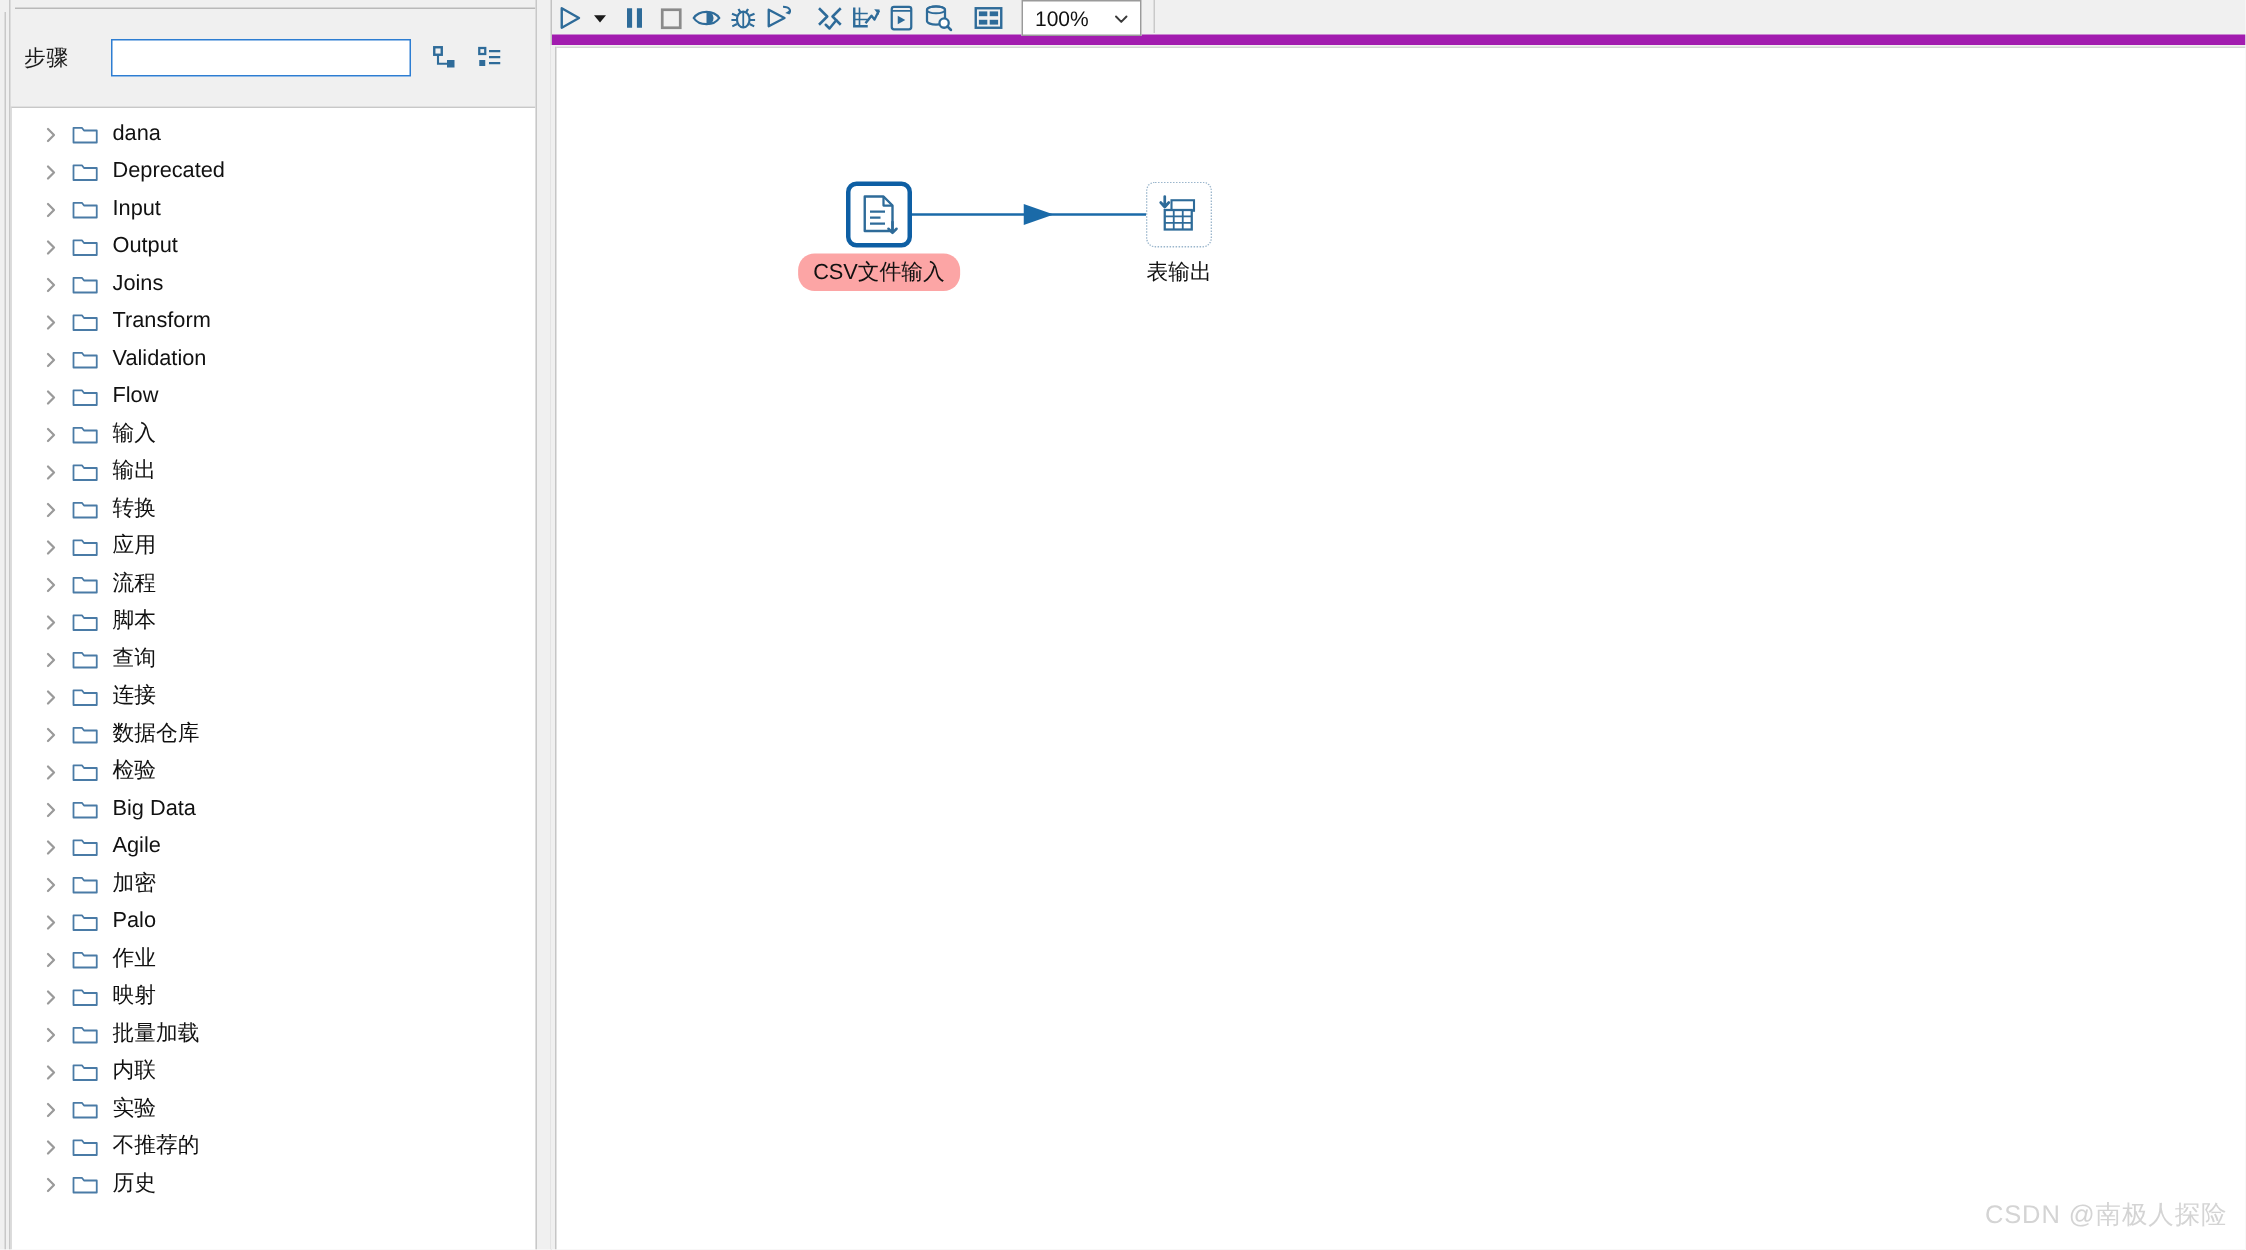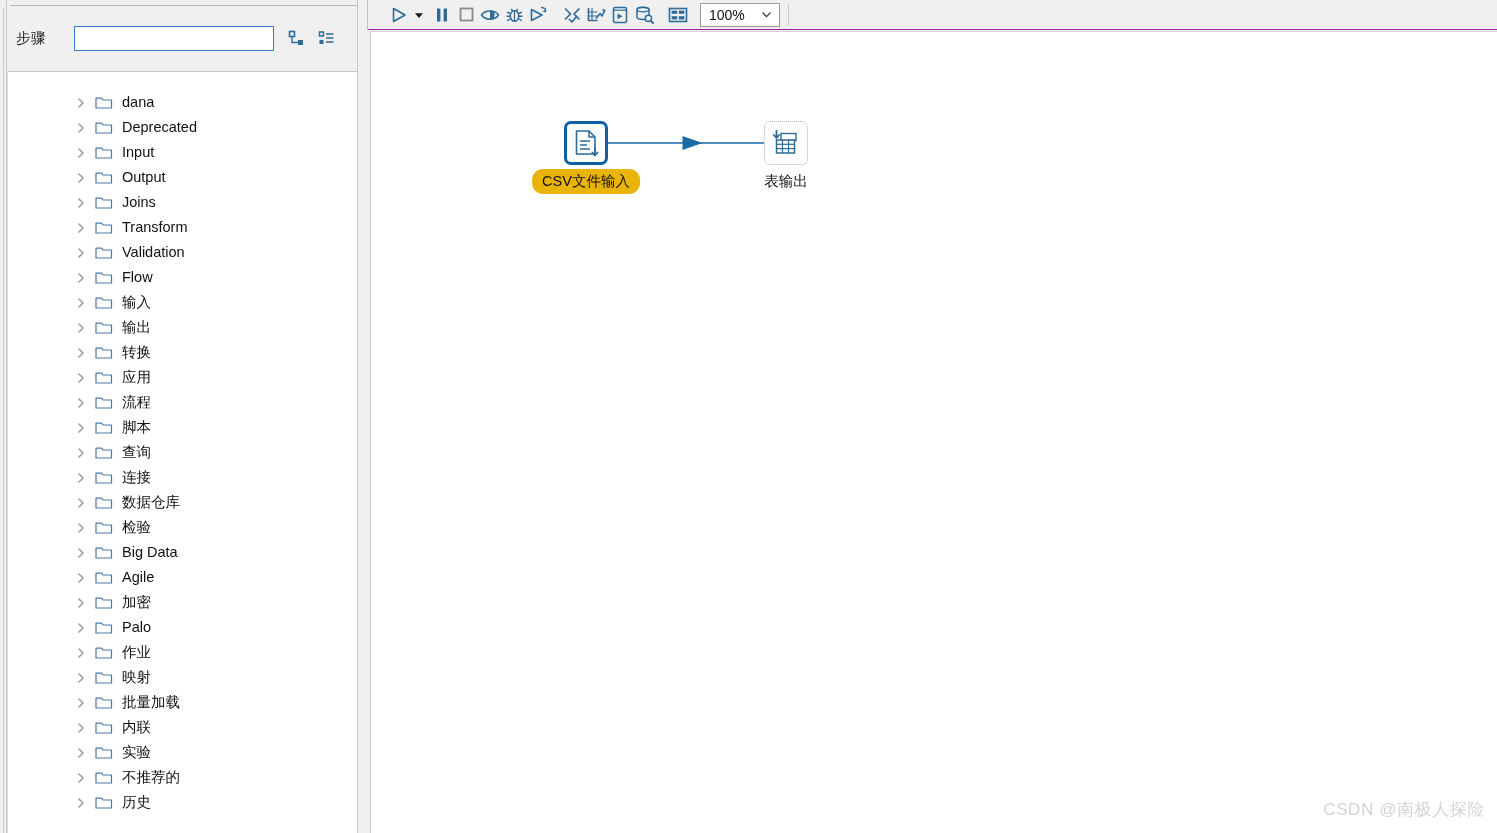--- a/index.html
+++ b/index.html
@@ -90,22 +90,21 @@
     margin-right: 8px;
     border-top: 1px solid #c8c8c8;
     border-left: 1px solid #dcdcdc;
     position: relative;
     overflow: hidden;
   }
   .tree {
     position: absolute;
     inset: 0;
     overflow: hidden;
-    padding-top: 18px;
-    margin-left: 47px;
+    padding-top: 5px;
   }
   .tree-item {
     height: 25px;
     display: flex;
     align-items: center;
     padding-left: 18px;
     cursor: default;
     user-select: none;
   }
   .chev {
@@ -154,24 +153,24 @@
     position: absolute;
     left: 0; top: 0; bottom: 0;
     width: 3px;
     background: #f0f0f0;
     border-right: 1px solid #c2c2c2;
   }
   .toolbar {
     height: 30px;
     background: #f0f0f0;
     display: flex;
-    align-items: center;
-    padding-left: 20px;
+    align-items: flex-start;
+    padding-left: 1px;
     flex: none;
-    border-bottom: 1px solid #a21caf;
+    border-bottom: 7px solid #a21caf;
   }
   .tb-btn {
     width: 24px; height: 24px;
     display: flex; align-items: center; justify-content: center;
     cursor: pointer;
     border: 1px solid transparent;
   }
   .tb-btn svg { display:block; }
   .tb-caret {
     width: 15px; height: 24px;
@@ -240,21 +239,21 @@
     top: 48px;
     left: 50%;
     transform: translateX(-50%);
     white-space: nowrap;
     font-size: 14.5px;
     color: #111111;
     padding: 3px 10px;
     border-radius: 11px;
   }
   .node-label.highlighted {
-    background: #eab308;
+    background: #fca5a5;
   }
   .hop {
     position: absolute;
     pointer-events: none;
   }
 
   .watermark {
     position: absolute;
     right: 12px;
     bottom: 12px;

